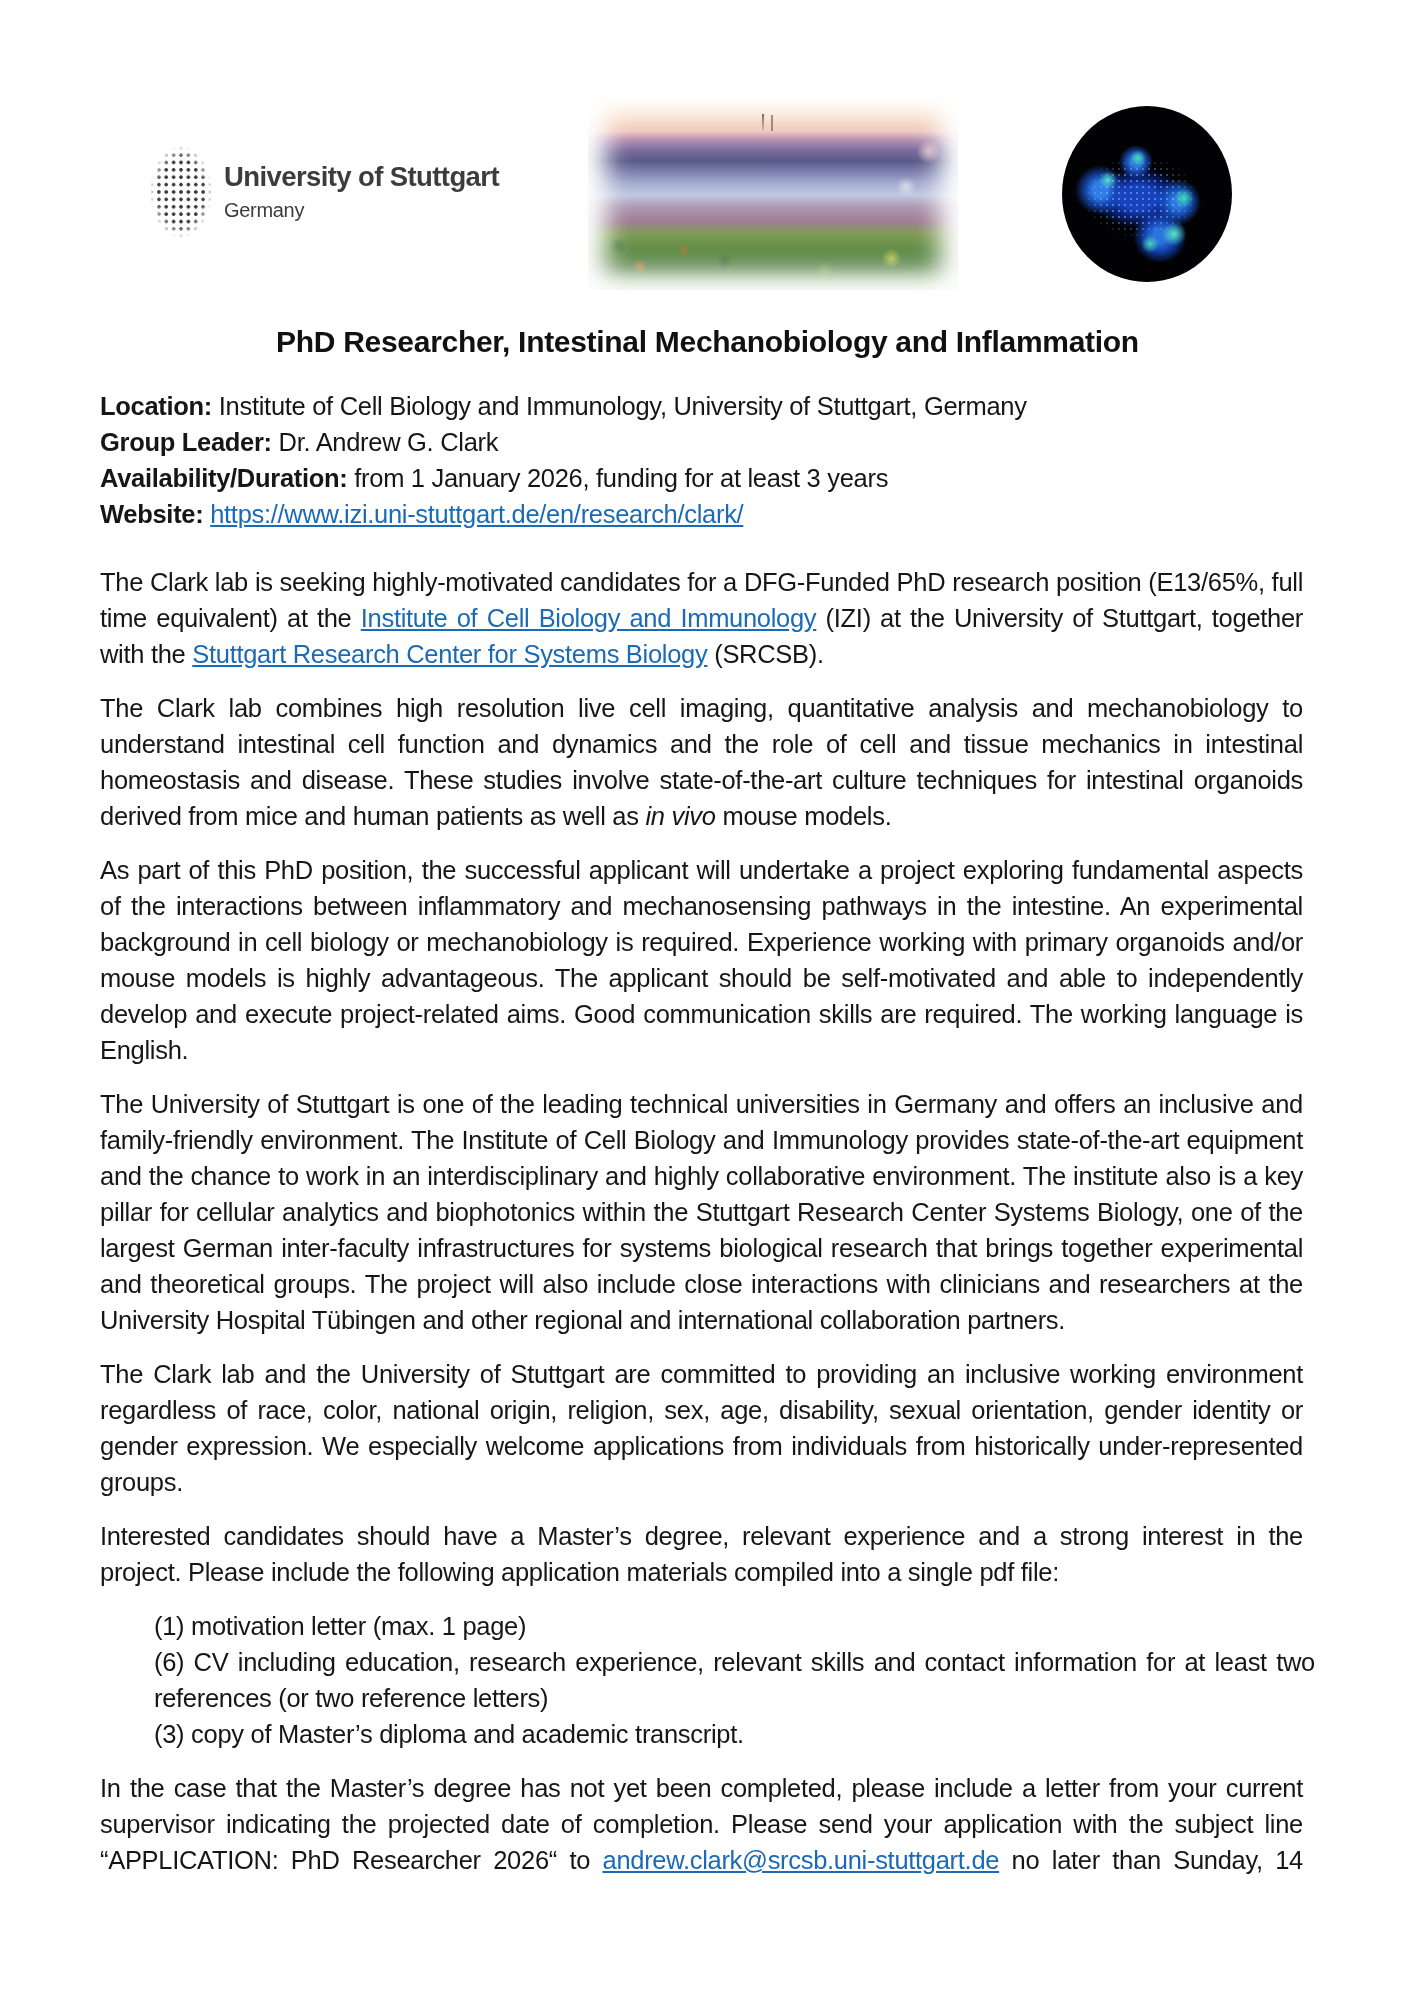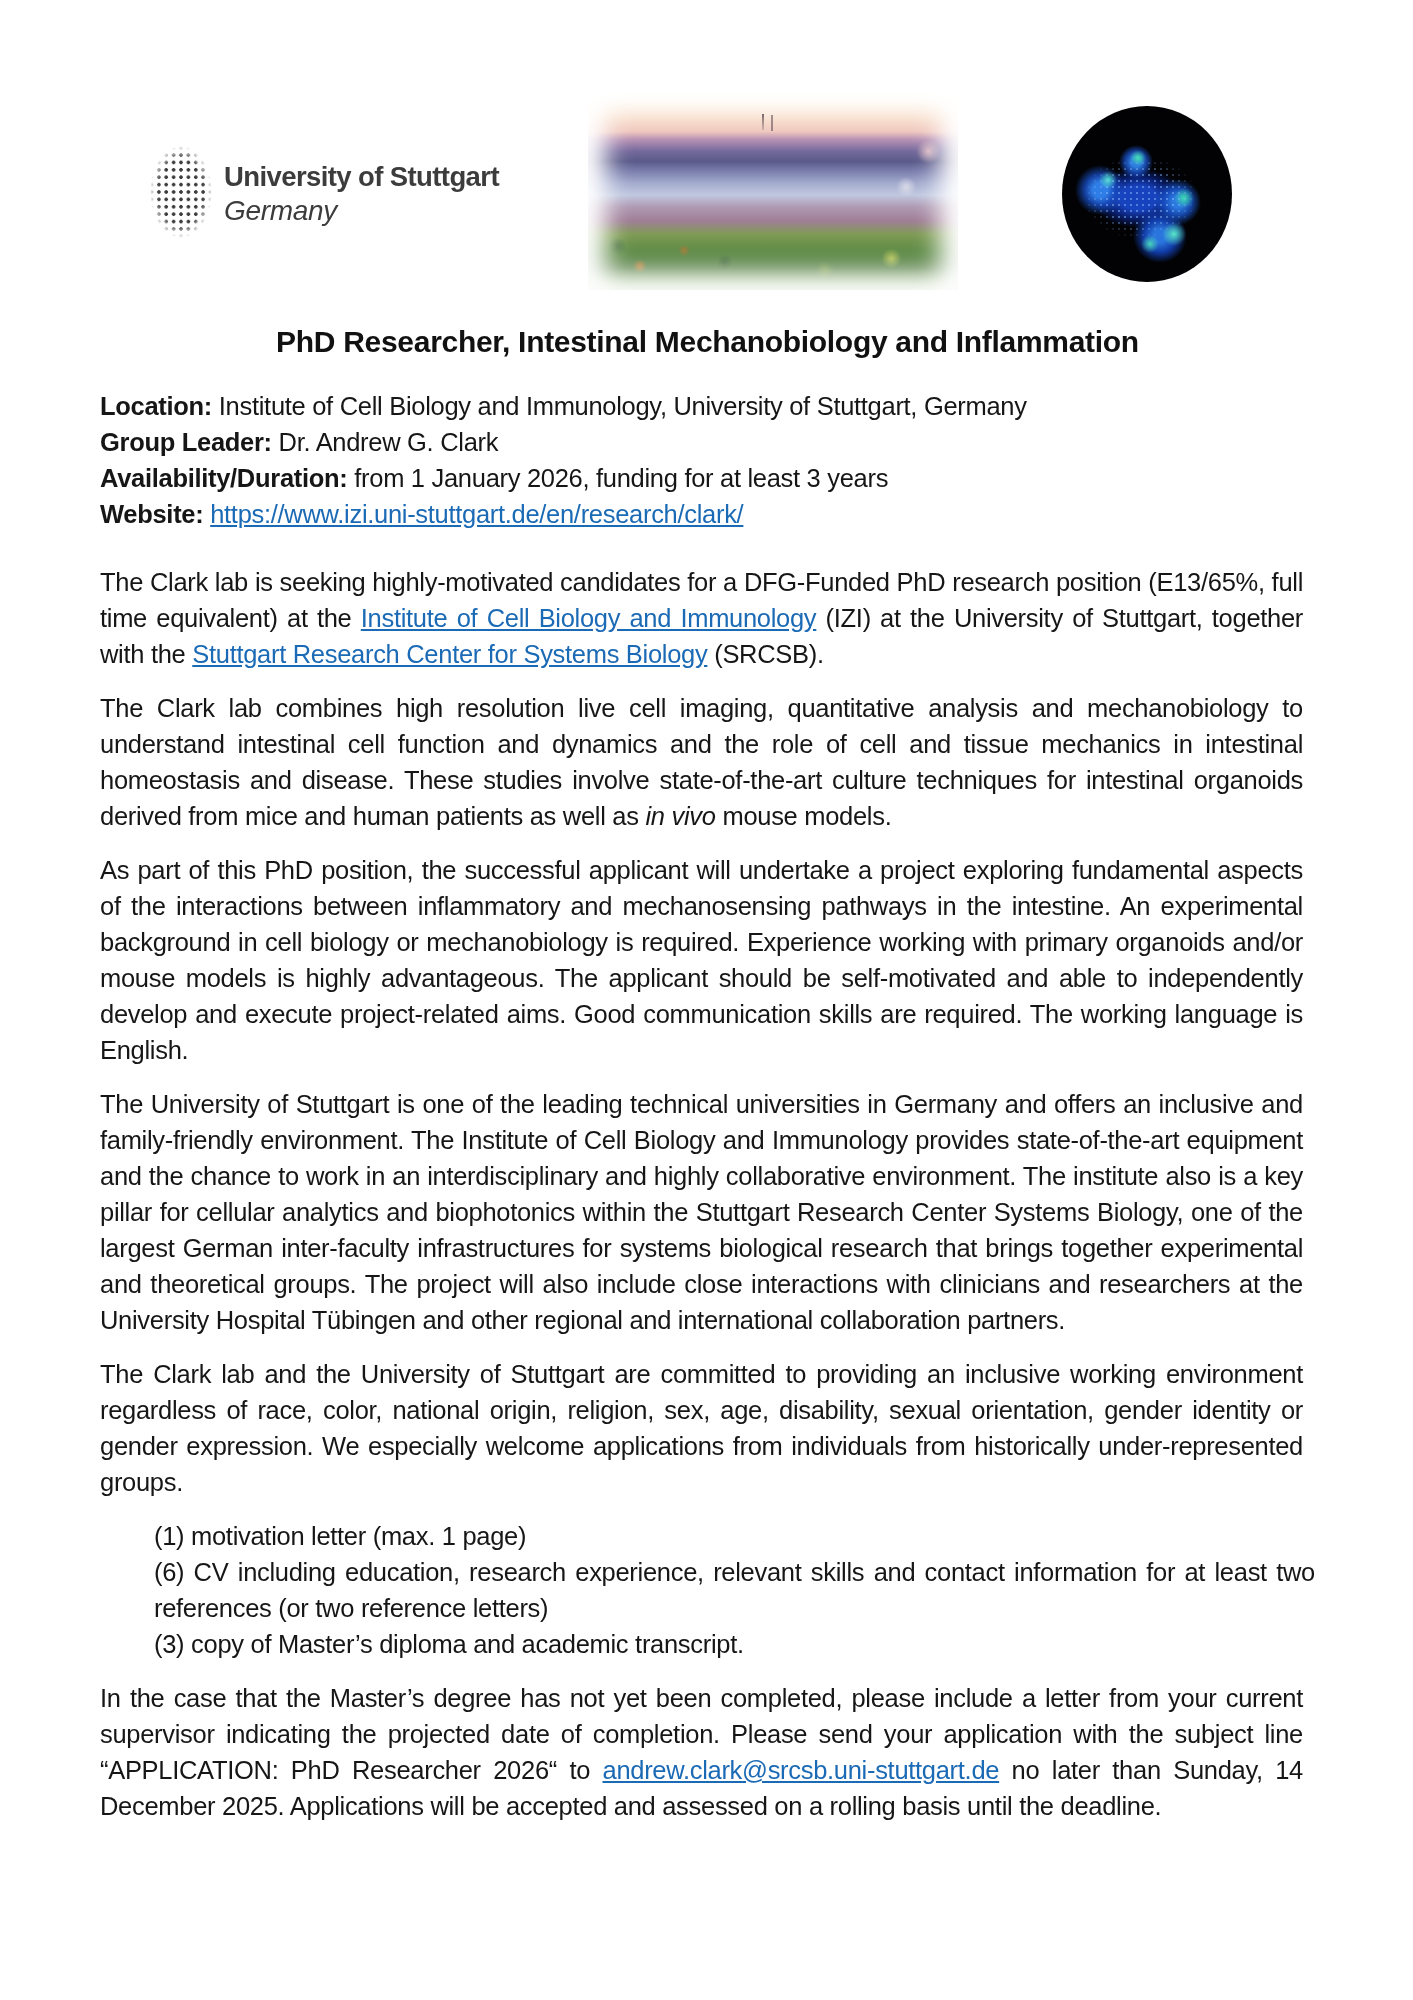--- a/index.html
+++ b/index.html
@@ -19,21 +19,21 @@
     left: 150px; top: 146px;
     width: 62px; height: 92px;
     background-image: radial-gradient(circle, #3d3d3d 1.7px, transparent 2px);
     background-size: 7.4px 7.4px;
     background-position: 50% 50%;
     -webkit-mask-image: radial-gradient(closest-side, #000 72%, transparent 100%);
     mask-image: radial-gradient(closest-side, #000 72%, transparent 100%);
   }
   .logo-text { position: absolute; left: 224px; top: 160px; color: #3c3c3c; }
   .logo-line1 { font-size: 27.5px; font-weight: 700; letter-spacing: -0.6px; line-height: 34px; }
-  .logo-line2 { font-size: 28px; font-weight: 400; letter-spacing: -0.3px; line-height: 33px; font-style: italic; }
+  .logo-line2 { font-size: 20px; font-weight: 400; letter-spacing: -0.3px; line-height: 33px; }
 
   .landscape {
     position: absolute;
     left: 588px; top: 92px;
     width: 370px; height: 198px;
     background:
       radial-gradient(circle 7px  at 14% 88%, rgba(214,120,40,.75), transparent 100%),
       radial-gradient(circle 6px  at 26% 80%, rgba(205,110,45,.6), transparent 100%),
       radial-gradient(circle 9px  at 8%  78%, rgba(70,110,60,.8), transparent 100%),
       radial-gradient(circle 8px  at 37% 86%, rgba(60,100,55,.85), transparent 100%),
@@ -151,20 +151,21 @@
       <p class="meta-line"><strong>Group Leader:</strong><span> Dr. Andrew G. Clark</span></p>
       <p class="meta-line"><strong>Availability/Duration:</strong><span> from 1 January 2026, funding for at least 3 years</span></p>
       <p class="meta-line"><strong>Website:</strong><span> </span><a href="#" class="lnk">https://www.izi.uni-stuttgart.de/en/research/clark/</a></p>
     </div>
 
     <p class="para"><span>The Clark lab is seeking highly-motivated candidates for a DFG-Funded PhD research position (E13/65%, full time equivalent) at the </span><a href="#" class="lnk">Institute of Cell Biology and Immunology</a><span> (IZI) at the University of Stuttgart, together with the </span><a href="#" class="lnk">Stuttgart Research Center for Systems Biology</a><span> (SRCSB).</span></p>
     <p class="para"><span>The Clark lab combines high resolution live cell imaging, quantitative analysis and mechanobiology to understand intestinal cell function and dynamics and the role of cell and tissue mechanics in intestinal homeostasis and disease. These studies involve state-of-the-art culture techniques for intestinal organoids derived from mice and human patients as well as </span><em>in vivo</em><span> mouse models.</span></p>
     <p class="para"><span>As part of this PhD position, the successful applicant will undertake a project exploring fundamental aspects of the interactions between inflammatory and mechanosensing pathways in the intestine. An experimental background in cell biology or mechanobiology is required. Experience working with primary organoids and/or mouse models is highly advantageous. The applicant should be self-motivated and able to independently develop and execute project-related aims. Good communication skills are required. The working language is English.</span></p>
     <p class="para"><span>The University of Stuttgart is one of the leading technical universities in Germany and offers an inclusive and family-friendly environment. The Institute of Cell Biology and Immunology provides state-of-the-art equipment and the chance to work in an interdisciplinary and highly collaborative environment. The institute also is a key pillar for cellular analytics and biophotonics within the Stuttgart Research Center Systems Biology, one of the largest German inter-faculty infrastructures for systems biological research that brings together experimental and theoretical groups. The project will also include close interactions with clinicians and researchers at the University Hospital Tübingen and other regional and international collaboration partners.</span></p>
     <p class="para"><span>The Clark lab and the University of Stuttgart are committed to providing an inclusive working environment regardless of race, color, national origin, religion, sex, age, disability, sexual orientation, gender identity or gender expression. We especially welcome applications from individuals from historically under-represented groups.</span></p>
+    <p class="para"><span>Interested candidates should have a Master’s degree, relevant experience and a strong interest in the project. Please include the following application materials compiled into a single pdf file:</span></p>
 
     <div class="list">
       <p class="list-item"><span>(1) motivation letter (max. 1 page)</span></p>
       <p class="list-item"><span>(6) CV including education, research experience, relevant skills and contact information for at least two references (or two reference letters)</span></p>
       <p class="list-item"><span>(3) copy of Master’s diploma and academic transcript.</span></p>
     </div>
 
     <p class="para"><span>In the case that the Master’s degree has not yet been completed, please include a letter from your current supervisor indicating the projected date of completion. Please send your application with the subject line “APPLICATION: PhD Researcher 2026“ to </span><a href="#" class="lnk">andrew.clark@srcsb.uni-stuttgart.de</a><span> no later than Sunday, 14 December 2025. Applications will be accepted and assessed on a rolling basis until the deadline.</span></p>
   </div>
 

